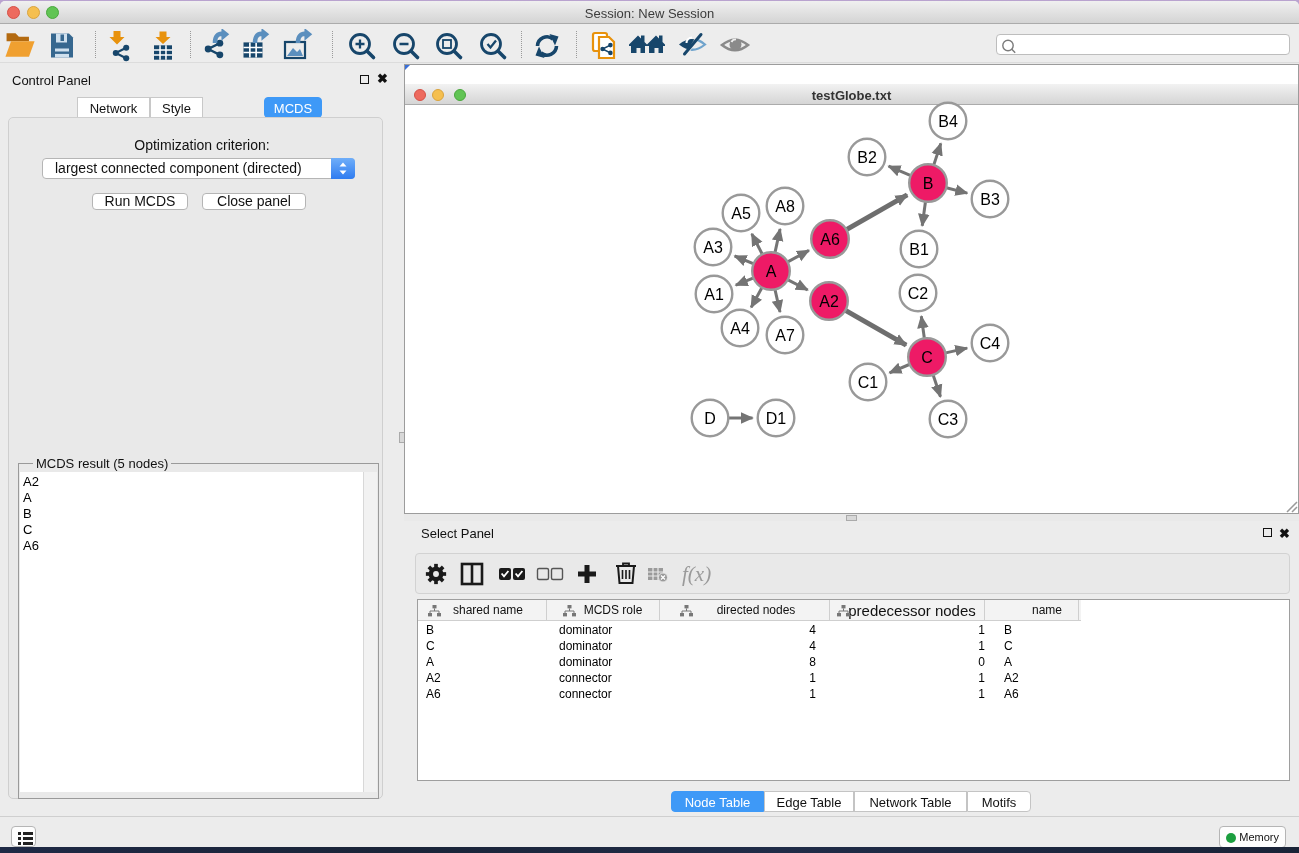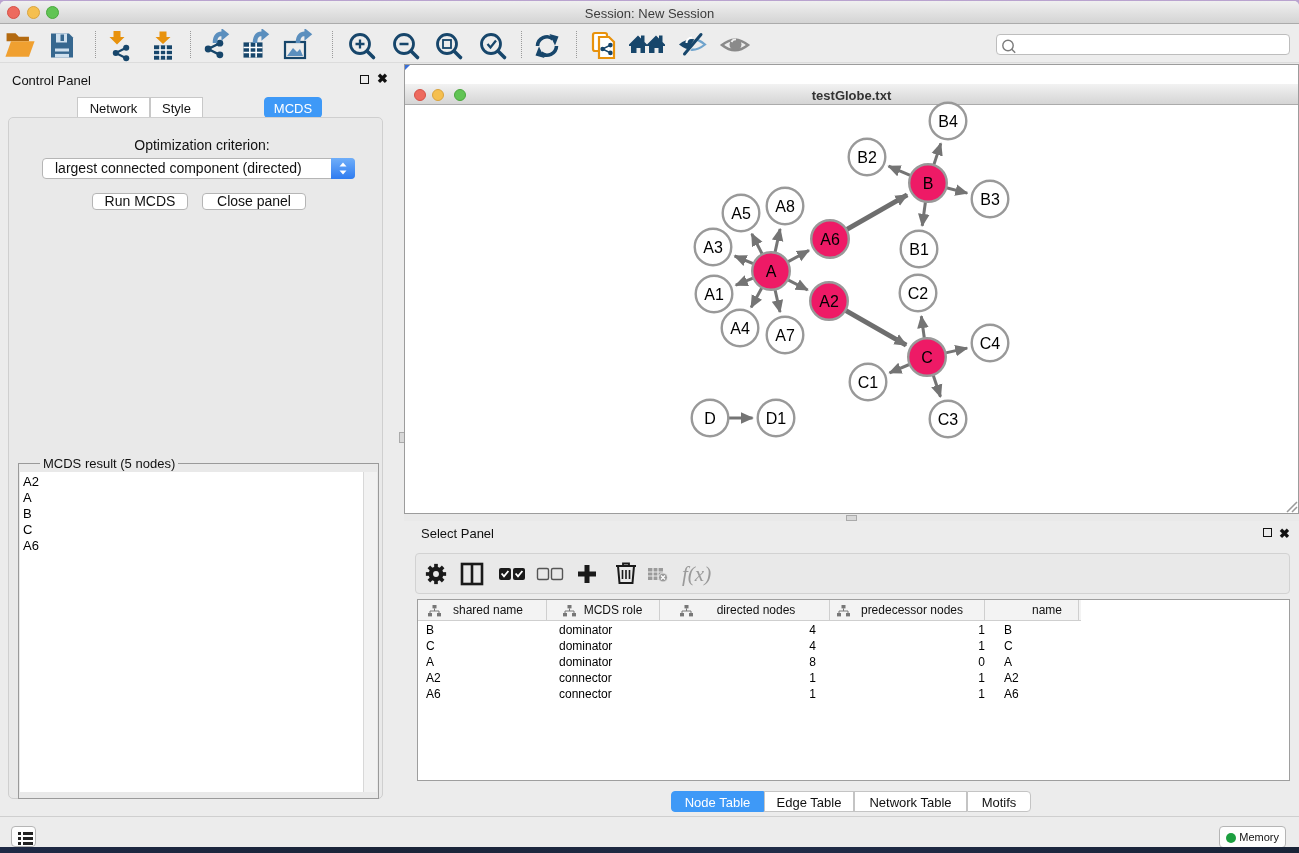--- a/index.html
+++ b/index.html
@@ -29,21 +29,21 @@
 
 .tab { position:absolute; top:34px; height:21px; line-height:21px; text-align:center; font-size:13px; background:#fff; border:1px solid #c8c8c8; color:#111; }
 
 #tabpanel { position:absolute; left:8px; top:54px; width:375px; height:682px; background:#e9e9e9; border:1px solid #cfcfcf; border-radius:5px; }
 #optlabel { position:absolute; left:0; width:100%; top:74px; text-align:center; font-size:14px; color:#111; }
 #combo { position:absolute; left:42px; top:95px; width:313px; height:21px; background:#fff; border:1px solid #b5b5b5; border-radius:4px; font-size:14px; line-height:19px; padding-left:12px; color:#111; }
 #combo .btn { position:absolute; right:-1px; top:-1px; width:24px; height:21px; border-radius:0 4px 4px 0; background:linear-gradient(#6faef9,#2f7cf0); }
 .pbtn { position:absolute; top:130px; height:17px; background:#fff; border:1px solid #b5b5b5; border-radius:4px; font-size:14px; text-align:center; color:#111; line-height:15px; }
 
 #grpbox { position:absolute; left:18px; top:400px; width:361px; height:336px; border:1px solid #9a9a9a; }
-#grplabel { position:absolute; left:21px; top:-8px; background:#e9e9e9; padding:0 3px; font-size:13px; color:#111; }
+#grplabel { position:absolute; left:14px; top:-8px; background:#e9e9e9; padding:0 3px; font-size:13px; color:#111; }
 #mcdslist { position:absolute; left:1px; top:8px; width:345px; height:320px; background:#fff; font-size:13px; line-height:16px; padding:2px 0 0 3px; color:#000; }
 #mcdssb { position:absolute; right:1px; top:8px; width:14px; height:320px; background:#f2f2f2; border-left:1px solid #d8d8d8; }
 
 #desktop { position:absolute; left:404px; top:62px; width:895px; height:753px; background:#e9e9e9; }
 #iframe { position:absolute; left:404px; top:63px; width:895px; height:450px; background:#fff; border:1px solid #9c9c9c; }
 #iftitle { position:absolute; left:0; top:0; width:100%; height:21px; background:linear-gradient(#f2f2f2,#d5d5d5); border-bottom:1px solid #ababab;margin-top:19px; }
 #iftitle .title { position:absolute; left:0; right:0; top:4px; text-align:center; font-size:13px; font-weight:bold; color:#333; }
 #iftitle .tl { top:5px; width:12px; height:12px; }
 #iftitle .tl.r { left:9px;  background:#ed6a5e; border:0.5px solid #d55147; }
 #iftitle .tl.y { left:27px; background:#f5bf4f; border:0.5px solid #d9a33e; }
@@ -381,21 +381,21 @@
     <div id="ttable">
       <div id="thead">
           <div class="th" style="left:0px;width:129px;"></div>
           <div class="th" style="left:129px;width:113px;"></div>
           <div class="th" style="left:242px;width:170px;"></div>
           <div class="th" style="left:412px;width:155px;"></div>
           <div class="th" style="left:567px;width:94px;"></div>
           <div style="position:absolute;top:0;left:-10px;width:160px;text-align:center;font-size:12px;line-height:21px;color:#111;">shared name</div>
           <div style="position:absolute;top:0;left:115px;width:160px;text-align:center;font-size:12px;line-height:21px;color:#111;">MCDS role</div>
           <div style="position:absolute;top:0;left:258px;width:160px;text-align:center;font-size:12px;line-height:21px;color:#111;">directed nodes</div>
-          <div style="position:absolute;top:0;left:414px;width:160px;text-align:center;font-size:12px;line-height:21px;color:#111;">predecessor nodes</div>
+          <div style="position:absolute;top:0;left:414px;width:160px;text-align:center;font-size:15px;line-height:21px;color:#111;">predecessor nodes</div>
           <div style="position:absolute;top:0;left:549px;width:160px;text-align:center;font-size:12px;line-height:21px;color:#111;">name</div>
           <div style="position:absolute;left:10px;top:0;width:13px;height:21px;">
             <svg width="13" height="12" viewBox="0 0 13 12" style="position:absolute;top:5px;">
               <g fill="#777">
                 <rect x="4.5" y="0" width="4" height="3.4"></rect>
                 <rect x="0" y="8" width="4" height="3.4"></rect>
                 <rect x="9" y="8" width="4" height="3.4"></rect>
                 <path d="M6.5,3.4 V6 M2,8 V6 H11 V8" stroke="#777" stroke-width="1" fill="none"></path>
               </g>
             </svg>

